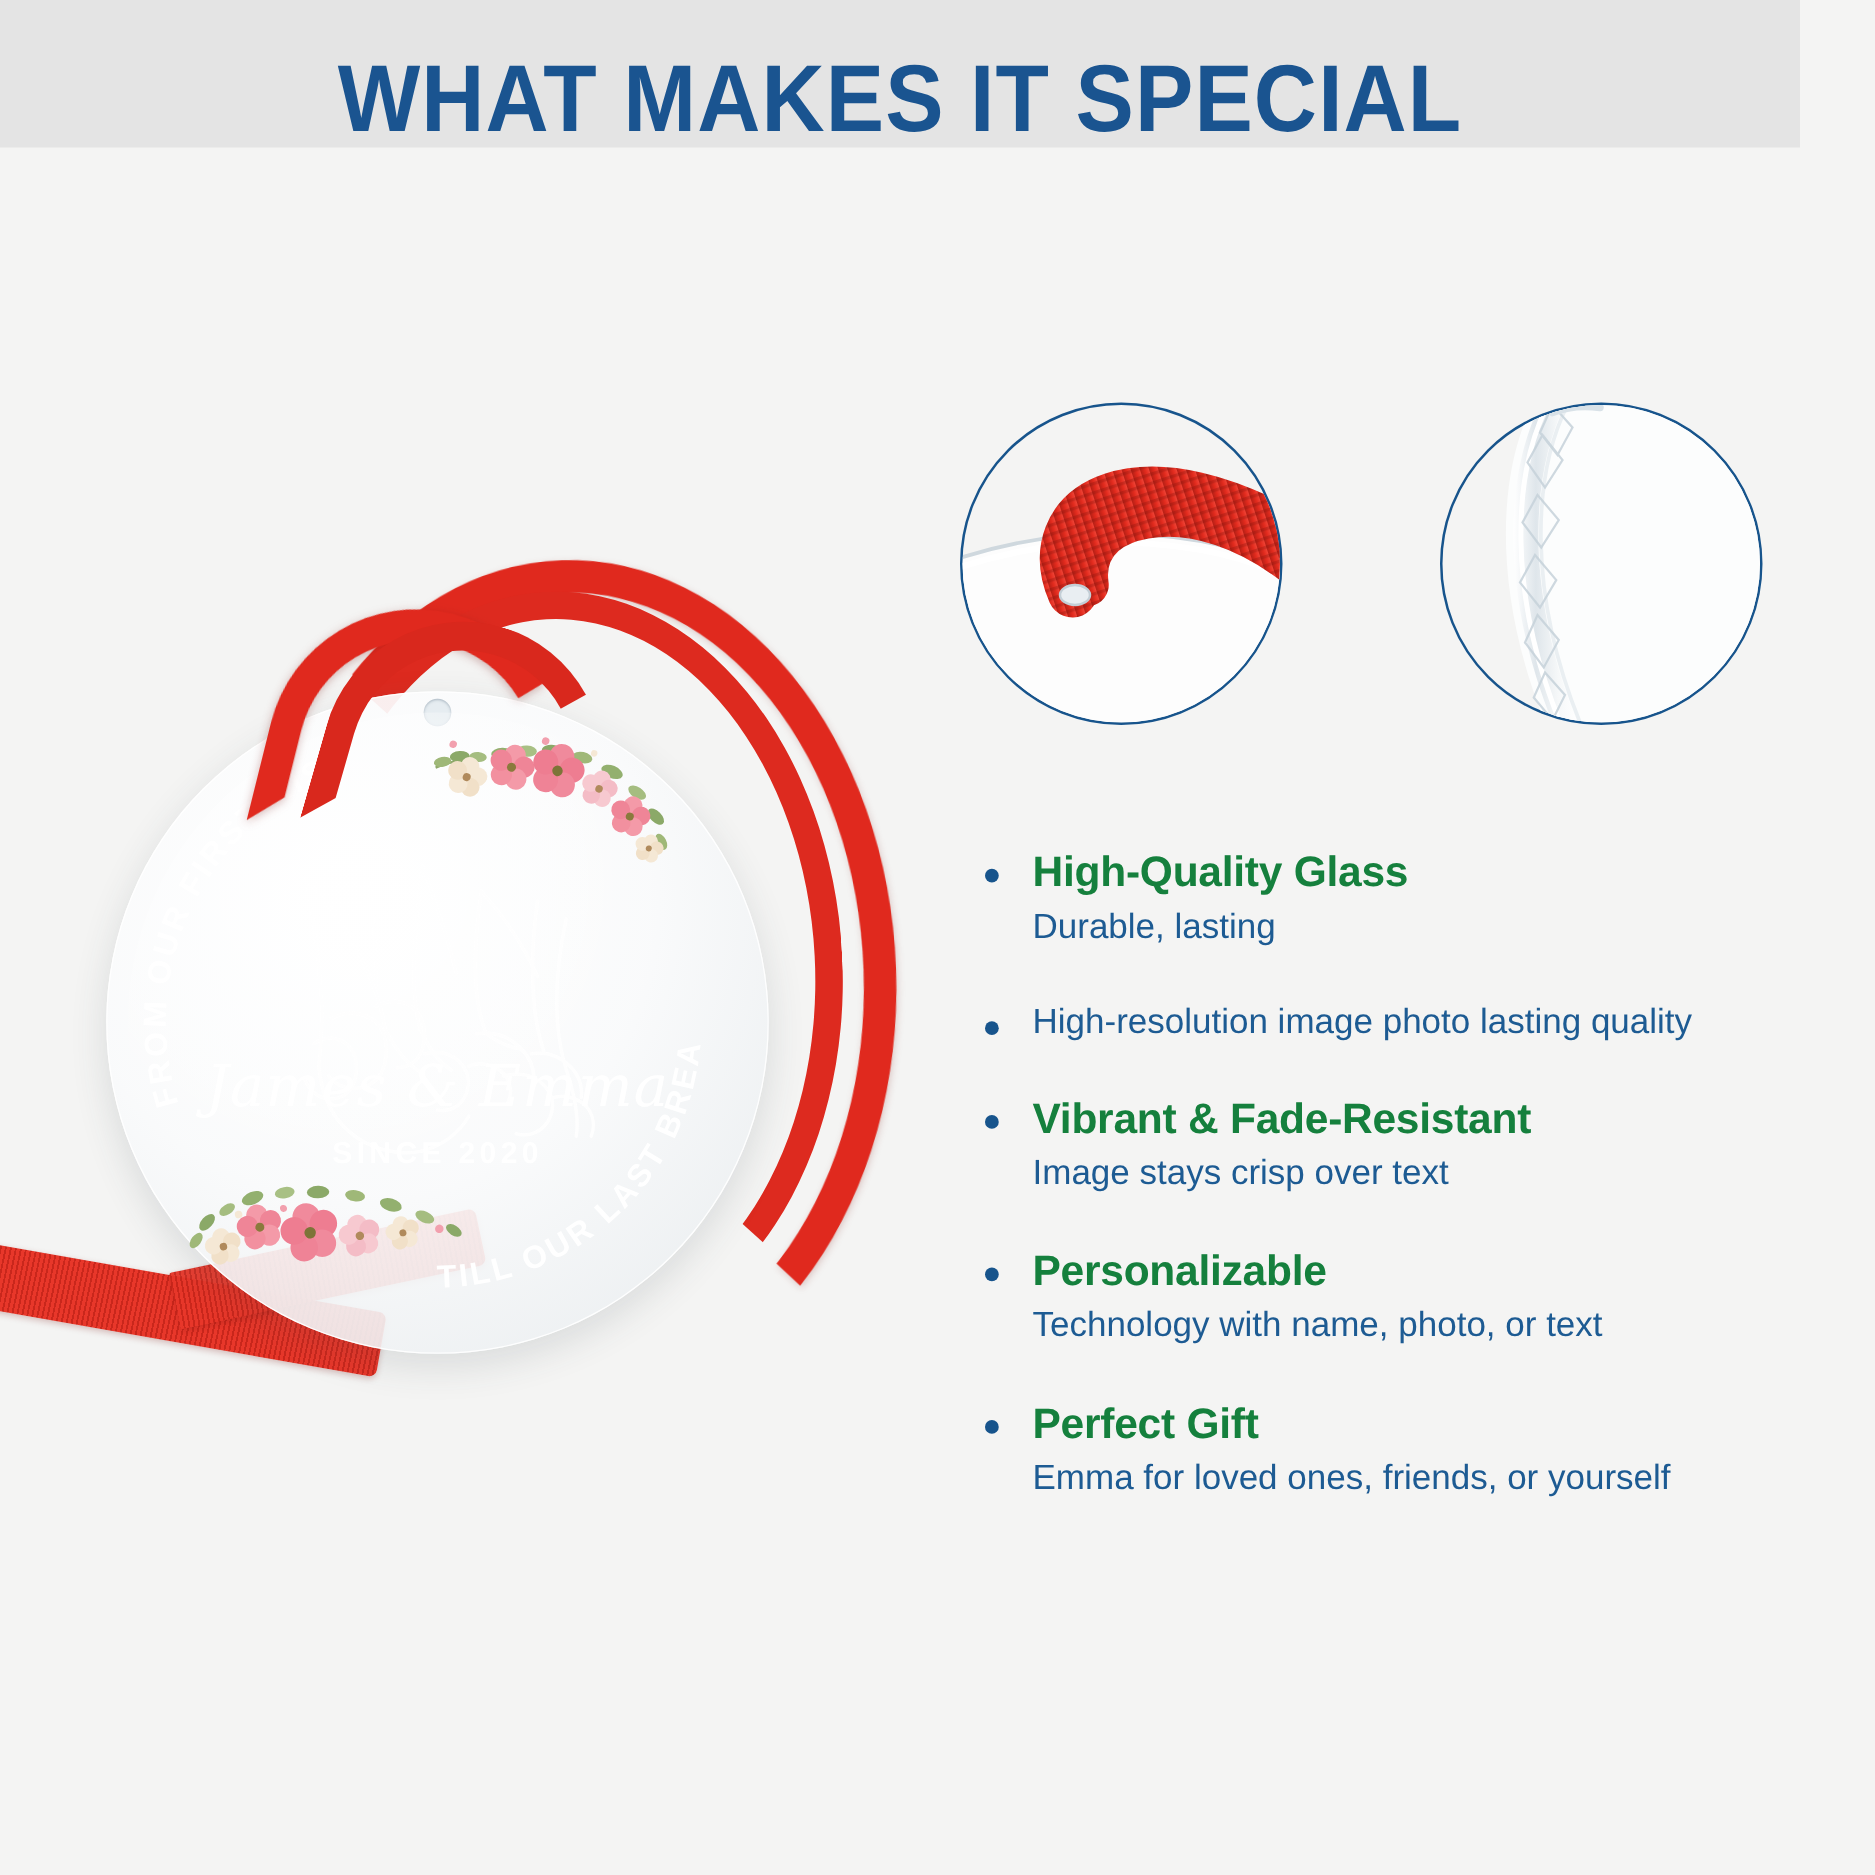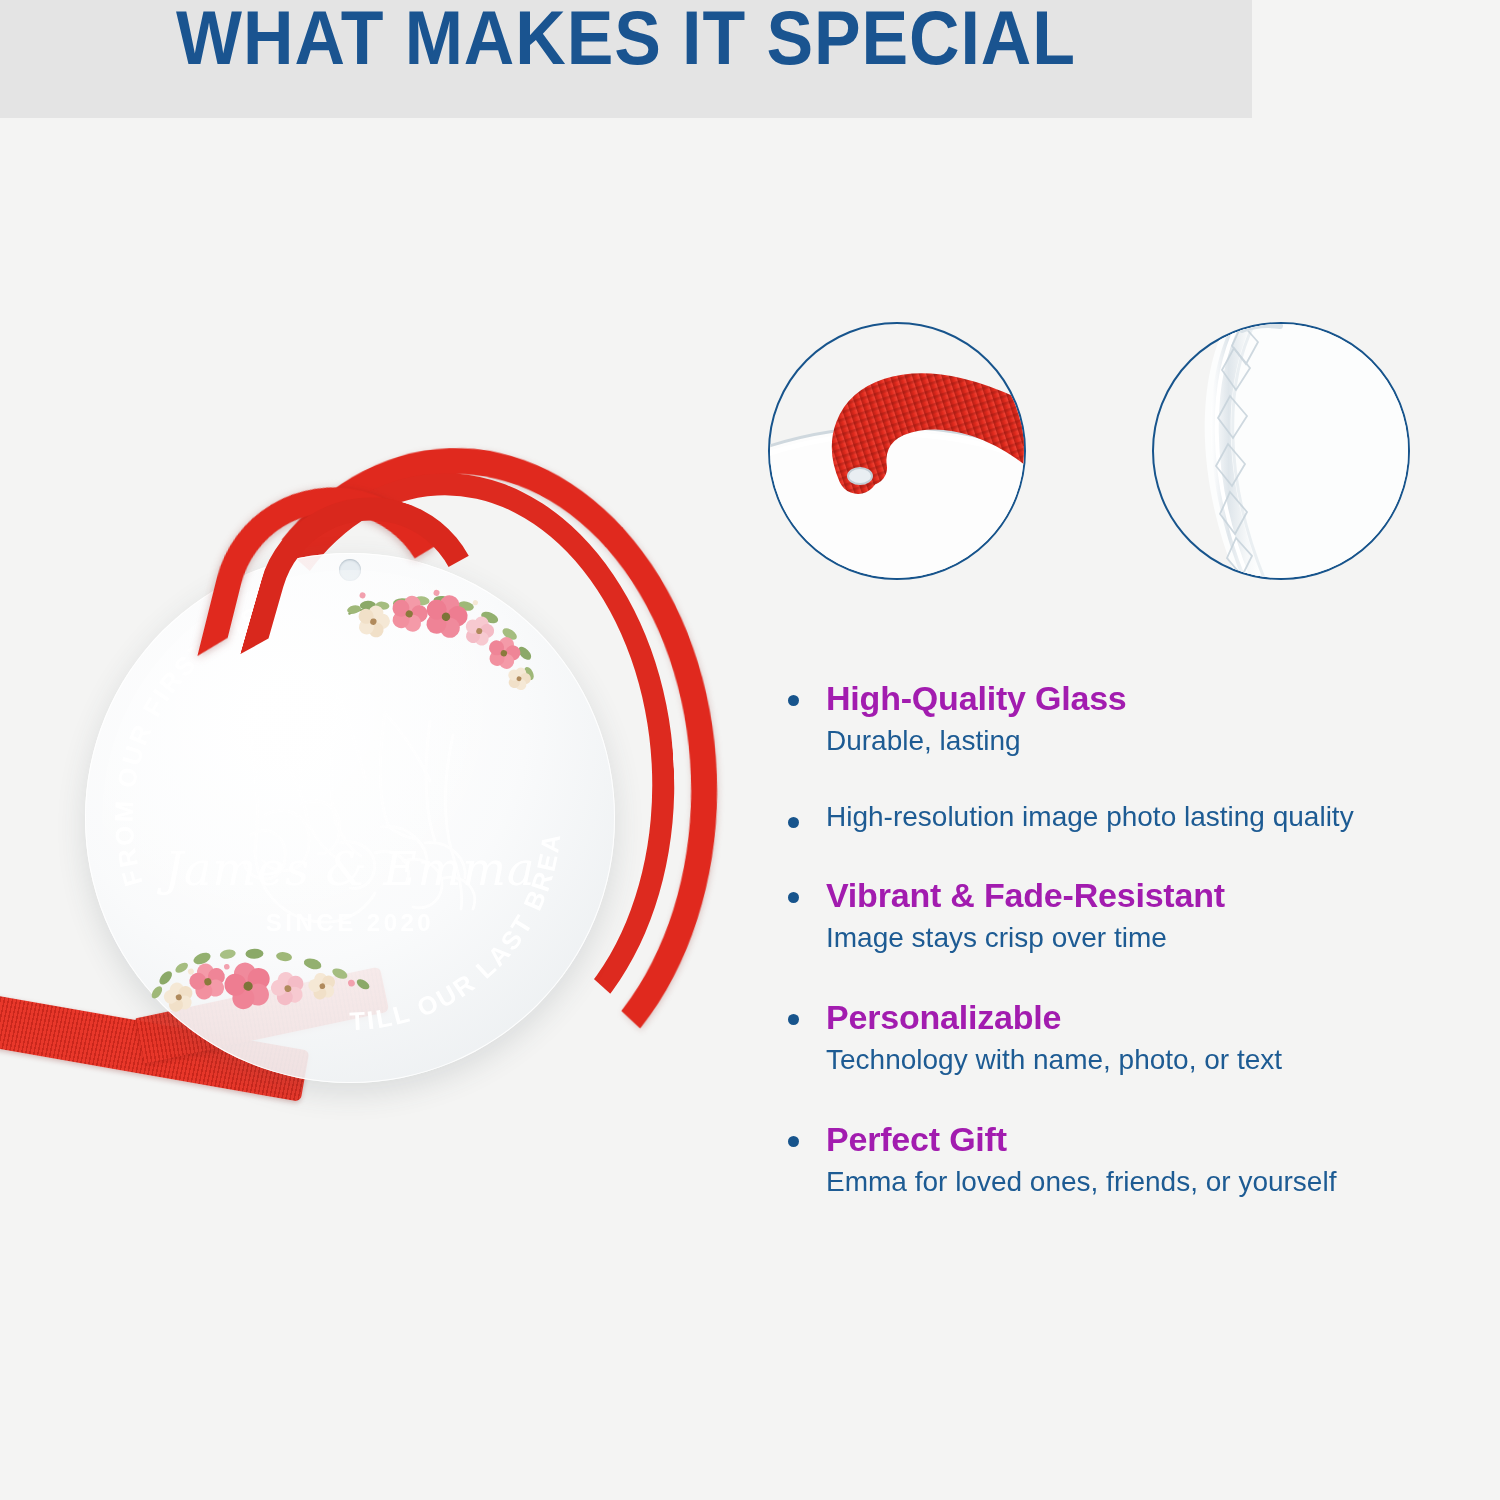--- a/index.html
+++ b/index.html
@@ -10,24 +10,24 @@
   body {
     background: #f4f4f3;
     font-family: "Liberation Sans", sans-serif;
     position: relative;
   }
 
   
   #header-band {
     position: absolute;
     left: 0; top: 0;
-    width: 1252px; height: 118px;
+    width: 1440px; height: 118px;
     background: #e4e4e4;
     display: flex;
-    align-items: flex-start;
+    align-items: flex-end;
     justify-content: center;
   }
   #page-title {
     font-family: "Liberation Sans Narrow", "Liberation Sans", sans-serif;
     font-size: 76px;
     font-weight: 700;
     letter-spacing: 1px;
     color: #1a5490;
     transform: scaleX(0.92);
     white-space: nowrap;
@@ -227,21 +227,21 @@
     position: absolute;
     left: 6px; top: 17px;
     width: 11px; height: 11px;
     border-radius: 50%;
     background: #17548c;
   }
   .feature-title {
     font-family: "Liberation Sans", sans-serif;
     font-size: 34px;
     font-weight: 700;
-    color: #a21caf;
+    color: #15803d;
     line-height: 1.18;
     letter-spacing: -0.2px;
     margin: 0 0 6px 0;
   }
   .feature-desc {
     font-family: "Liberation Sans", sans-serif;
     font-size: 28px;
     font-weight: 400;
     color: #1d5b93;
     line-height: 1.2;
@@ -515,21 +515,21 @@
   </div>
 
   <div class="feature-item">
     <span class="feature-bullet"></span>
     <p class="feature-desc">High-resolution image photo lasting quality</p>
   </div>
 
   <div class="feature-item">
     <span class="feature-bullet"></span>
     <p class="feature-title">Vibrant &amp; Fade-Resistant</p>
-    <p class="feature-desc">Image stays crisp over time</p>
+    <p class="feature-desc">Image stays crisp over text</p>
   </div>
 
   <div class="feature-item">
     <span class="feature-bullet"></span>
     <p class="feature-title">Personalizable</p>
     <p class="feature-desc">Technology with name, photo, or text</p>
   </div>
 
   <div class="feature-item">
     <span class="feature-bullet"></span>

